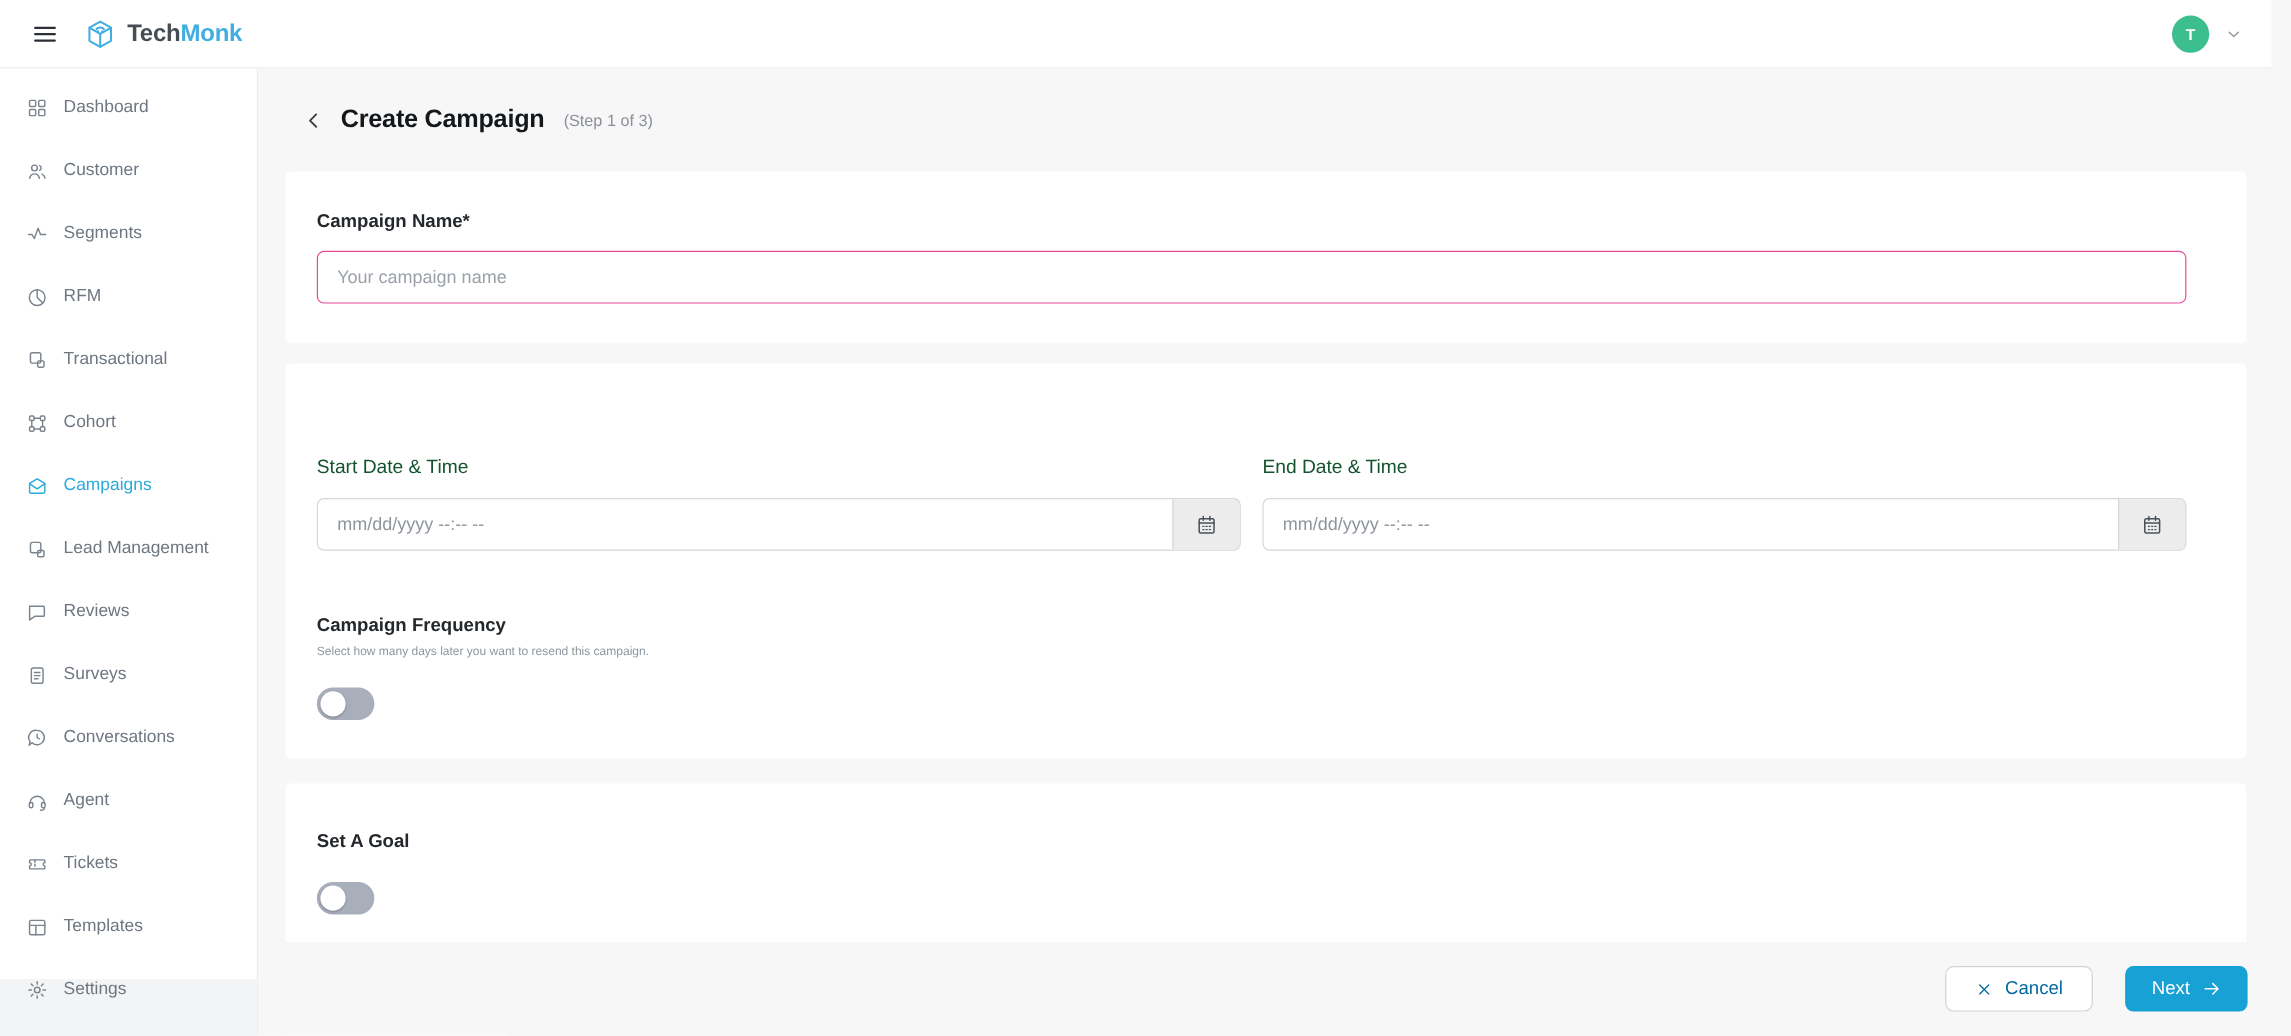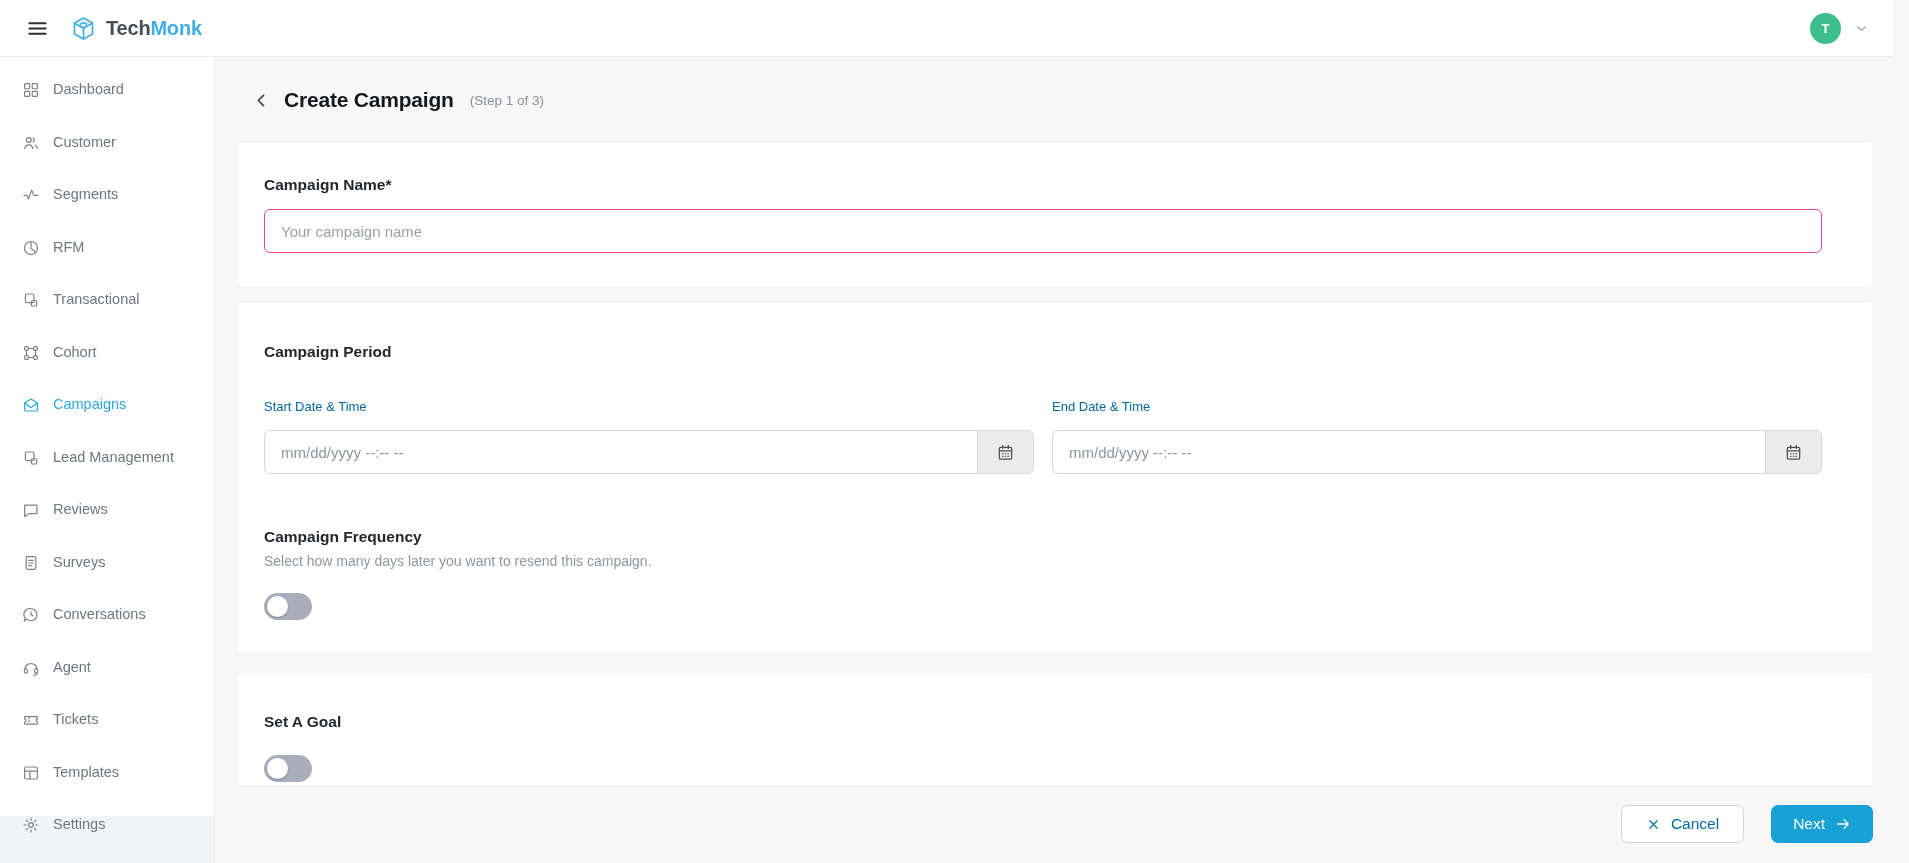--- a/index.html
+++ b/index.html
@@ -69,33 +69,33 @@
   .field-title { font-size:15.5px; font-weight:700; color:#24282c; }
   .text-input {
     margin-top:15px; width:100%; height:44px;
     border:1px solid #ec4899; border-radius:6px;
     padding:0 16px; font-size:15px; color:#30353b;
     font-family:"Liberation Sans", sans-serif; outline:none; background:#fff;
   }
   .text-input::placeholder { color:#9ba1a8; }
 
   .period-grid { display:grid; grid-template-columns:1fr 1fr; gap:0 18px; margin-top:38px; }
-  .field-label { font-size:13px; color:#0369a1; }
+  .field-label { font-size:16px; color:#14532d; }
   .date-input {
     margin-top:16px; height:44px; display:flex; align-items:stretch;
     border:1px solid #d7d7d9; border-radius:6px; background:#fff; overflow:hidden;
   }
   .date-placeholder { flex:1; display:flex; align-items:center; padding:0 16px; font-size:15px; color:#8e959c; }
   .cal-btn {
     width:56px; background:#ececec; border:none; border-left:1px solid #d7d7d9;
     display:flex; align-items:center; justify-content:center; color:#4b5157; cursor:pointer;
   }
 
   .subsection { margin-top:54px; }
-  .sub-desc { margin-top:7px; font-size:14px; color:#8f969e; }
+  .sub-desc { margin-top:7px; font-size:10px; color:#8f969e; }
 
   .toggle {
     margin-top:24px; width:48px; height:27px; border-radius:14px;
     background:#a9aebb; position:relative; cursor:pointer;
   }
   .toggle .knob {
     position:absolute; top:3px; left:3px; width:21px; height:21px;
     border-radius:50%; background:#fff; box-shadow:0 1px 2px rgba(0,0,0,.25);
   }
 
@@ -362,21 +362,20 @@
     <span class="page-title">Create Campaign</span>
     <span class="page-step">(Step 1 of 3)</span>
   </div>
 
   <div class="card">
     <div class="field-title">Campaign Name*</div>
     <input class="text-input" type="text" placeholder="Your campaign name" style="">
   </div>
 
   <div class="card period">
-    <div class="field-title">Campaign Period</div>
 
     <div class="period-grid">
       <div>
         <div class="field-label">Start Date &amp; Time</div>
         <div class="date-input">
           <span class="date-placeholder">mm/dd/yyyy --:-- --</span>
           <button class="cal-btn">
               <svg class="ic" width="19" height="19">
                 <use href="#i-calendar"></use>
               </svg>

